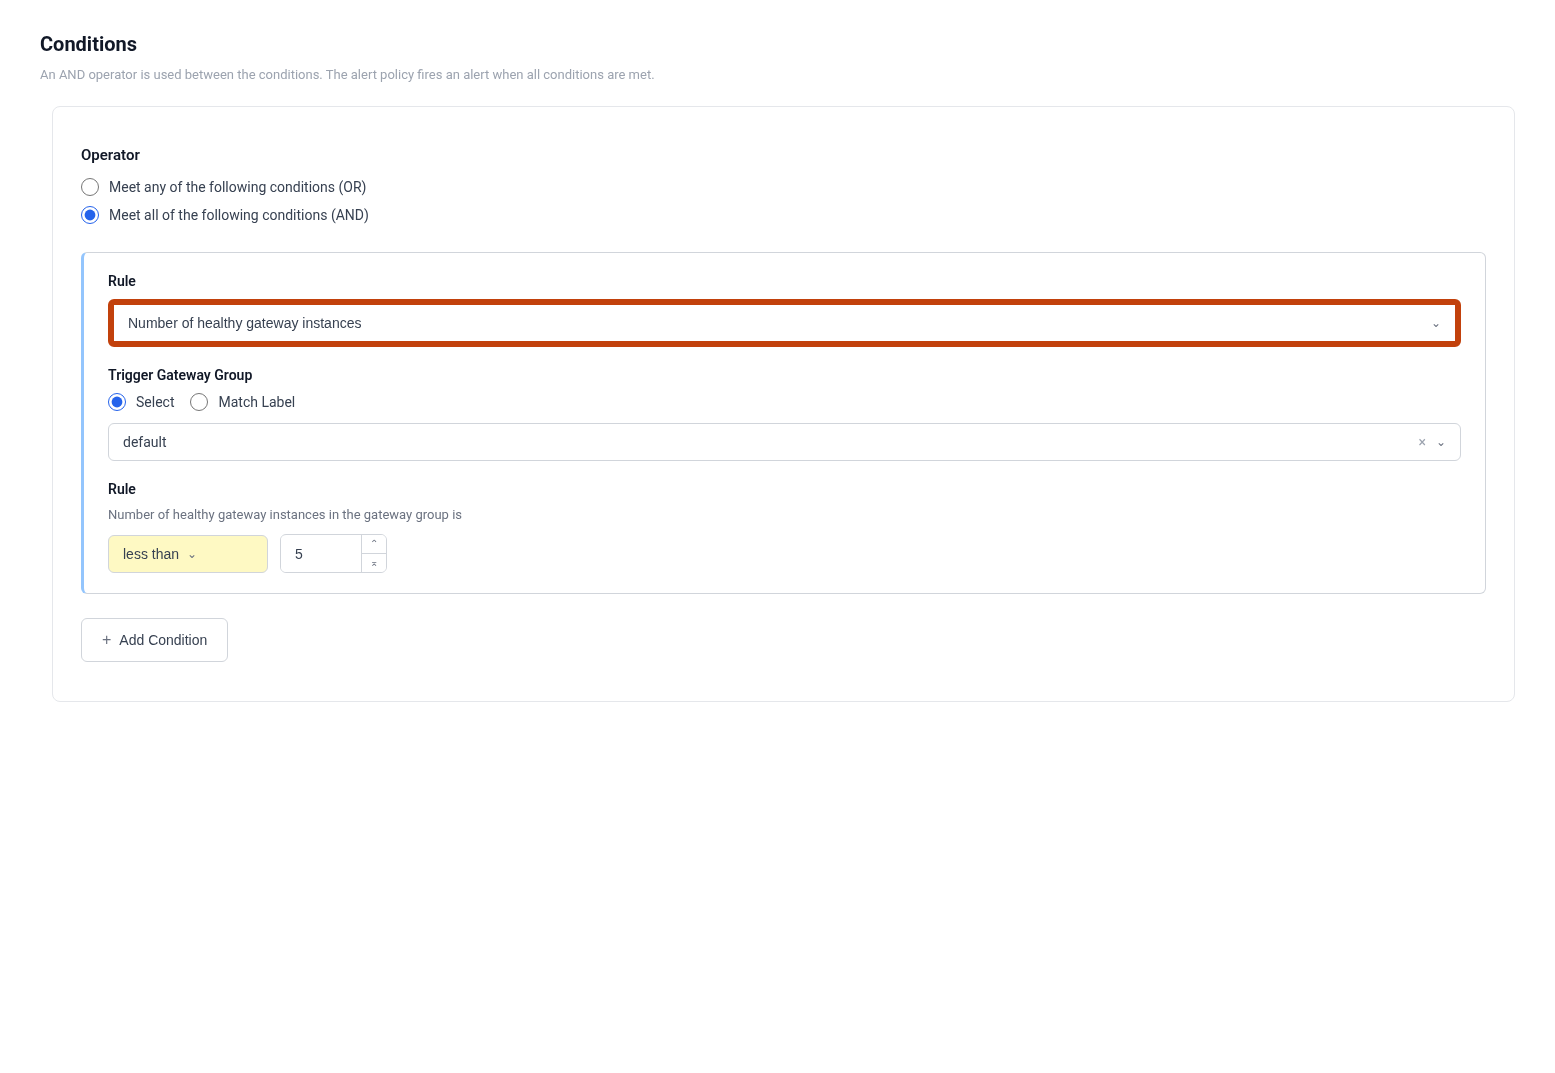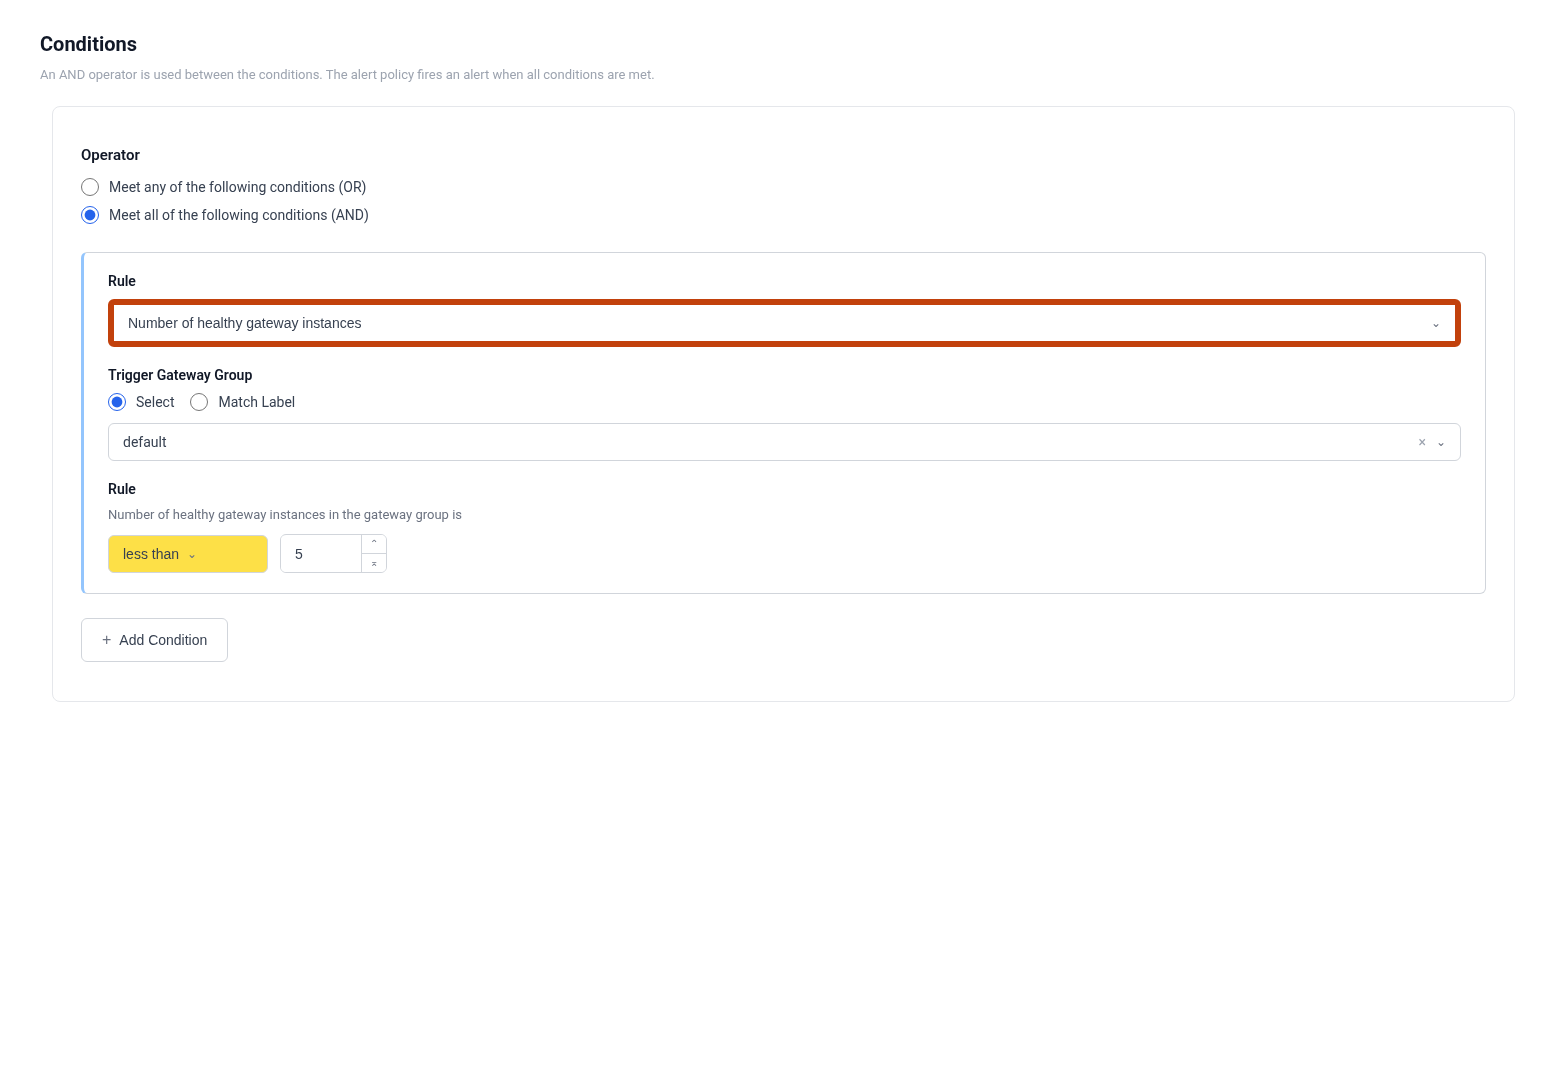--- a/index.html
+++ b/index.html
@@ -159,21 +159,21 @@
       gap: 12px;
     }
 
     .rule-dropdown {
       display: flex;
       align-items: center;
       gap: 8px;
       border: 1px solid #d1d5db;
       border-radius: 6px;
       padding: 10px 14px;
-      background: #fde047;
+      background: #fef9c3;
       cursor: pointer;
       font-size: 14px;
       color: #374151;
       min-width: 160px;
     }
 
     .rule-number-input {
       display: flex;
       align-items: center;
       border: 1px solid #d1d5db;

